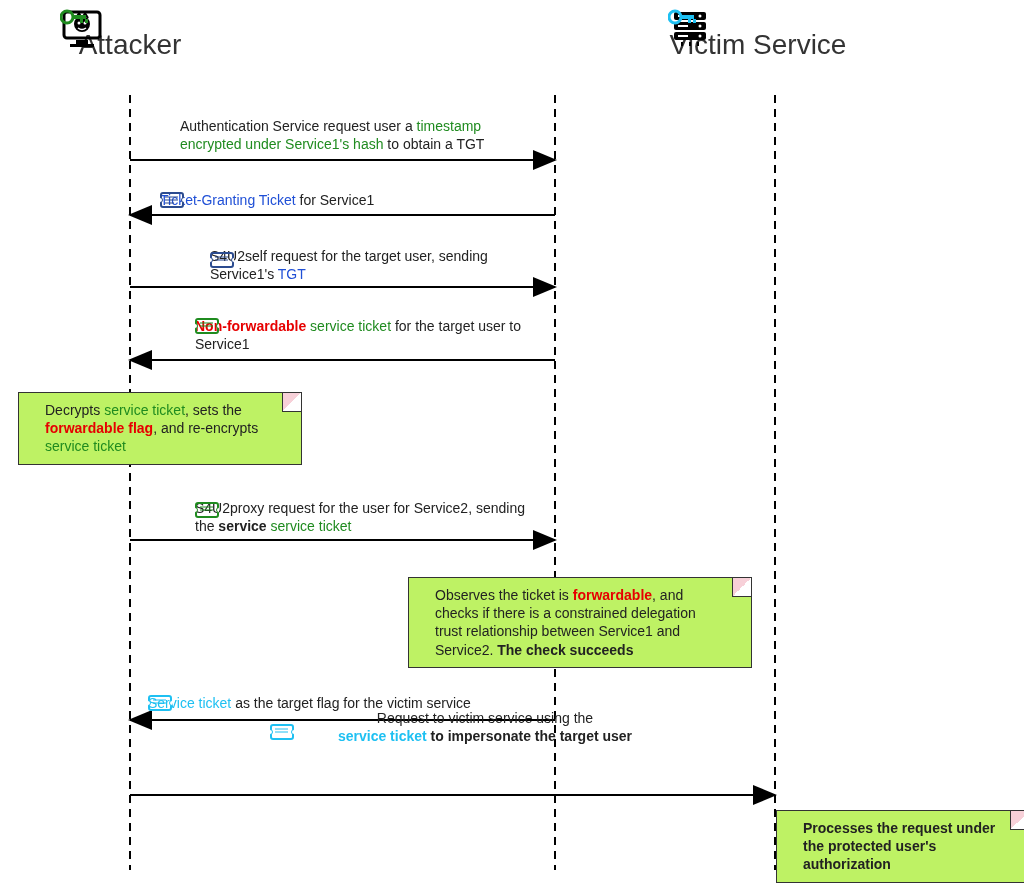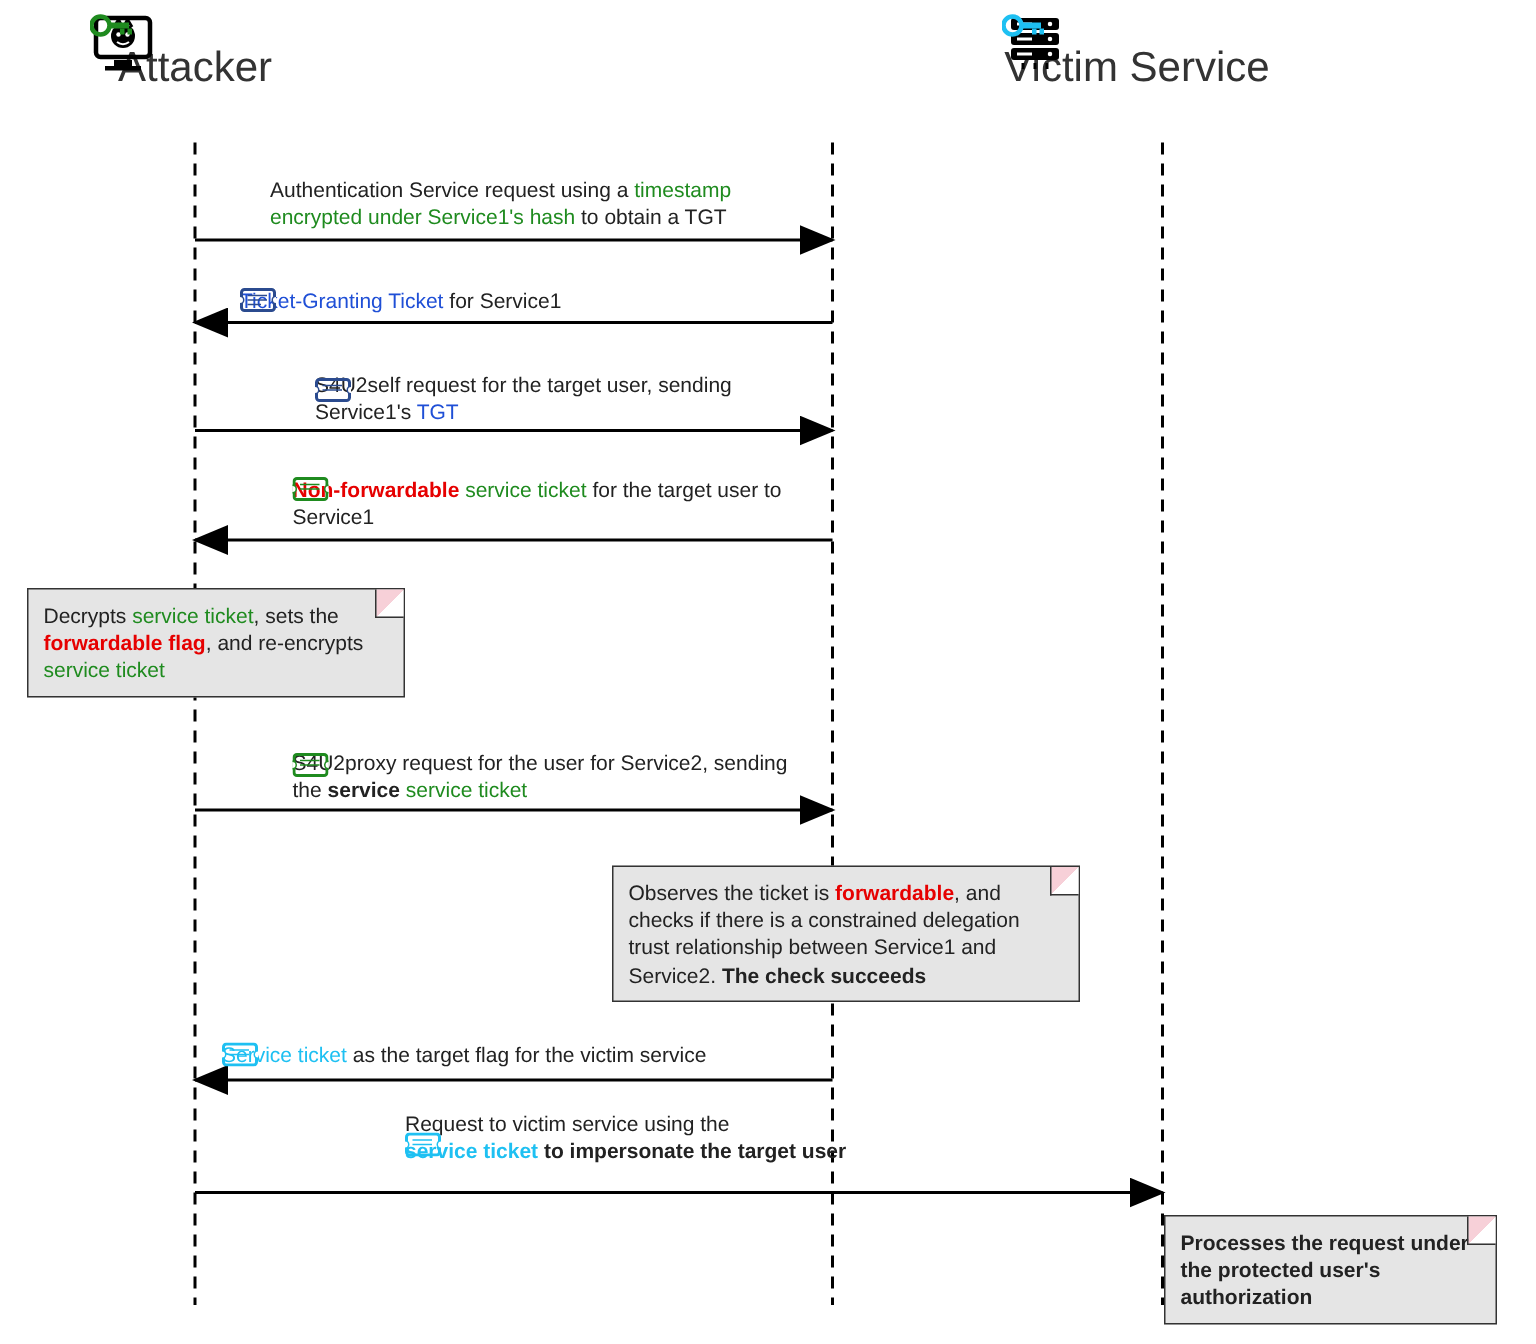--- a/index.html
+++ b/index.html
@@ -2,21 +2,21 @@
 <html><head>
 <meta charset="utf-8">
 <style>
   body { margin:0; font-family: Verdana, Geneva, sans-serif; background:#fff; color:#222; }
   .canvas { position:relative; width:1024px; height:896px; }
   svg { position:absolute; top:0; left:0; }
   .participant { position:absolute; text-align:center; }
   .pname { font-size:28px; font-weight:400; margin-top:4px; color:#333; line-height:1.05; }
   .icon-row { display:inline-flex; align-items:center; gap:6px; }
   .msg-label { position:absolute; font-size:14px; line-height:1.25; text-align:left; }
-  .note { position:absolute; background:#e5e5e5; border:1px solid #333; padding:8px 10px; font-size:14px; line-height:1.3; }
+  .note { position:absolute; background:#bef264; border:1px solid #333; padding:8px 26px; font-size:14px; line-height:1.3; }
   .corner { position:absolute; top:0; right:0; width:18px; height:18px; background:linear-gradient(135deg, #f7d0d8 50%, #fff 50%); border-left:1px solid #333; border-bottom:1px solid #333; }
   .green { color:#1f8b1f; }
   .red { color:#e60000; }
   .blue { color:#1f4fd6; }
   .cyan { color:#1ec0f2; }
 </style>
 </head>
 <body>
 
 <div class="canvas">
@@ -85,21 +85,21 @@
       <circle cx="7" cy="9" r="6" fill="none" stroke="#1ec0f2" stroke-width="3"></circle>
       <rect x="12" y="7" width="14" height="4" fill="#1ec0f2"></rect>
       <rect x="20" y="11" width="3" height="4" fill="#1ec0f2"></rect>
           <rect x="25" y="11" width="3" height="4" fill="#1ec0f2"></rect>
     </svg>
   </div>
   <div class="pname">Victim Service</div>
 </div>
 
 <div class="msg-label" style="left:180px; top:118px; width:340px;">
-  <span>Authentication Service request using a </span><span class="green">timestamp encrypted under Service1's hash</span><span> to obtain a TGT</span>
+  <span>Authentication Service request user a </span><span class="green">timestamp encrypted under Service1's hash</span><span> to obtain a TGT</span>
 </div>
 
 <div class="msg-label" style="left:160px; top:192px; width:360px;">
   <svg width="24" height="16" style="vertical-align:-3px">
         <rect x="1" y="1" width="22" height="14" rx="2" fill="none" stroke="#2b4b8f" stroke-width="2"></rect>
         <circle cx="0" cy="8" r="2.5" fill="#fff" stroke="#2b4b8f"></circle>
         <circle cx="24" cy="8" r="2.5" fill="#fff" stroke="#2b4b8f"></circle>
         <line x1="5" y1="5" x2="18" y2="5" stroke="#2b4b8f"></line>
         <line x1="5" y1="8" x2="18" y2="8" stroke="#2b4b8f"></line>
         <line x1="5" y1="11" x2="14" y2="11" stroke="#2b4b8f"></line>
@@ -154,21 +154,21 @@
   <svg width="24" height="16" style="vertical-align:-3px">
         <rect x="1" y="1" width="22" height="14" rx="2" fill="none" stroke="#1ec0f2" stroke-width="2"></rect>
         <circle cx="0" cy="8" r="2.5" fill="#fff" stroke="#1ec0f2"></circle>
         <circle cx="24" cy="8" r="2.5" fill="#fff" stroke="#1ec0f2"></circle>
         <line x1="5" y1="5" x2="18" y2="5" stroke="#1ec0f2"></line>
         <line x1="5" y1="8" x2="18" y2="8" stroke="#1ec0f2"></line>
       </svg>
   <span class="cyan">Service ticket</span><span> as the target flag for the victim service</span>
 </div>
 
-<div class="msg-label" style="left:270px; top:741px; width:430px;">
+<div class="msg-label" style="left:270px; top:710px; width:430px;text-align:center;">
   <span>Request to victim service using the </span><br>
   <b class="cyan">service ticket</b><b> to impersonate the target user</b>
   <svg width="24" height="16" style="position:absolute; right:40px; top:14px;">
         <rect x="1" y="1" width="22" height="14" rx="2" fill="none" stroke="#1ec0f2" stroke-width="2"></rect>
         <circle cx="0" cy="8" r="2.5" fill="#fff" stroke="#1ec0f2"></circle>
         <circle cx="24" cy="8" r="2.5" fill="#fff" stroke="#1ec0f2"></circle>
         <line x1="5" y1="5" x2="18" y2="5" stroke="#1ec0f2"></line>
         <line x1="5" y1="8" x2="18" y2="8" stroke="#1ec0f2"></line>
       </svg>
 </div>

